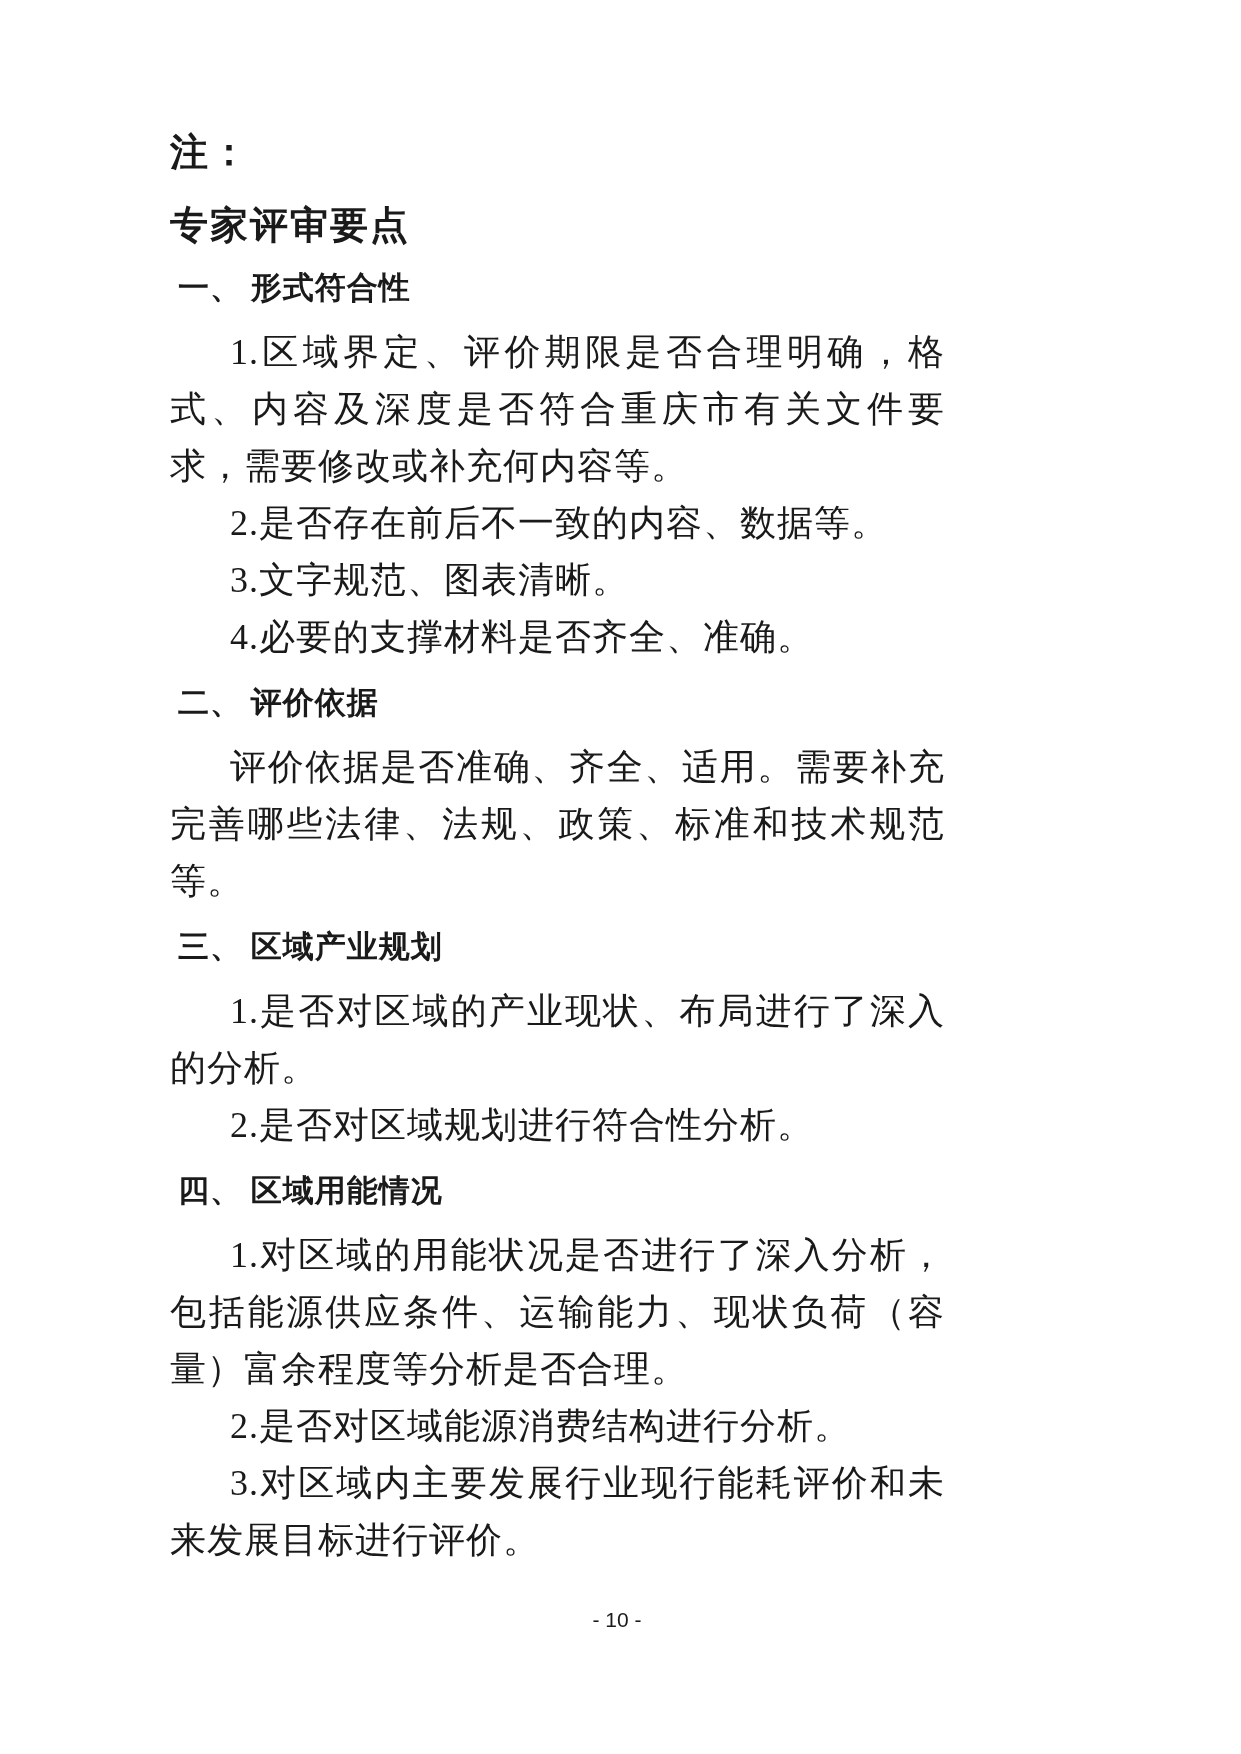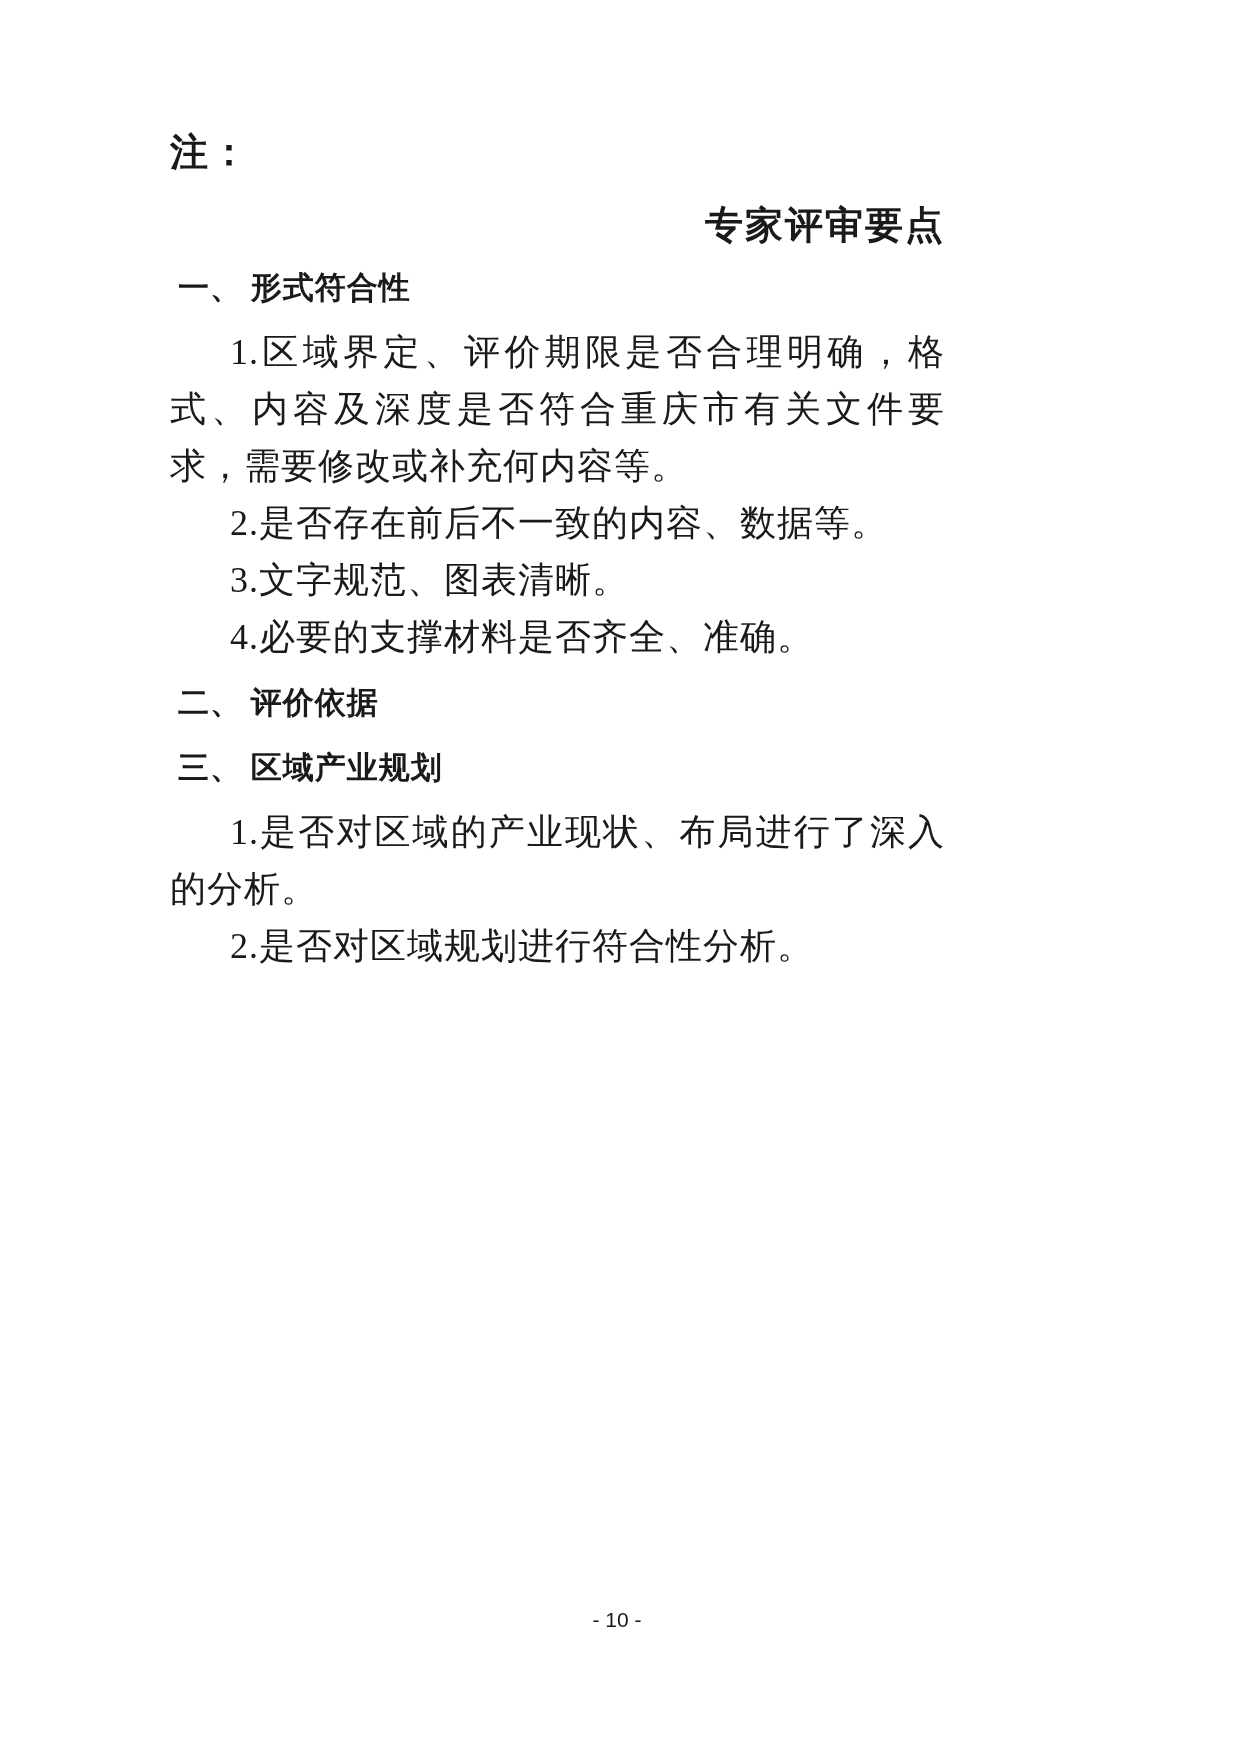--- a/index.html
+++ b/index.html
@@ -20,21 +20,21 @@
   }
   .note {
     font-size: 38px;
     font-weight: bold;
     line-height: 1.2;
     letter-spacing: 2px;
   }
   .title {
     font-size: 38px;
     font-weight: bold;
-    text-align: right;
+    text-align: left;
     margin: 24px 0 0 0;
     letter-spacing: 2px;
   }
   .section { margin: 0; }
   .section-heading {
     font-size: 31px;
     font-weight: bold;
     line-height: 57px;
     margin: 8px;
     letter-spacing: 1px;
@@ -74,24 +74,31 @@
   <div class="section">
     <h2 class="section-heading">一、 形式符合性</h2>
     <p class="para">1.区域界定、评价期限是否合理明确，格式、内容及深度是否符合重庆市有关文件要求，需要修改或补充何内容等。</p>
     <p class="para">2.是否存在前后不一致的内容、数据等。</p>
     <p class="para">3.文字规范、图表清晰。</p>
     <p class="para">4.必要的支撑材料是否齐全、准确。</p>
   </div>
 
   <div class="section">
     <h2 class="section-heading">二、 评价依据</h2>
+    <p class="para">评价依据是否准确、齐全、适用。需要补充完善哪些法律、法规、政策、标准和技术规范等。</p>
   </div>
 
   <div class="section">
     <h2 class="section-heading">三、 区域产业规划</h2>
     <p class="para">1.是否对区域的产业现状、布局进行了深入的分析。</p>
     <p class="para">2.是否对区域规划进行符合性分析。</p>
   </div>
 
+  <div class="section">
+    <h2 class="section-heading">四、 区域用能情况</h2>
+    <p class="para">1.对区域的用能状况是否进行了深入分析，包括能源供应条件、运输能力、现状负荷（容量）富余程度等分析是否合理。</p>
+    <p class="para">2.是否对区域能源消费结构进行分析。</p>
+    <p class="para">3.对区域内主要发展行业现行能耗评价和未来发展目标进行评价。</p>
+  </div>
 
   <div class="footer">- 10 -</div>
 
 </div>
 
 </body></html>

